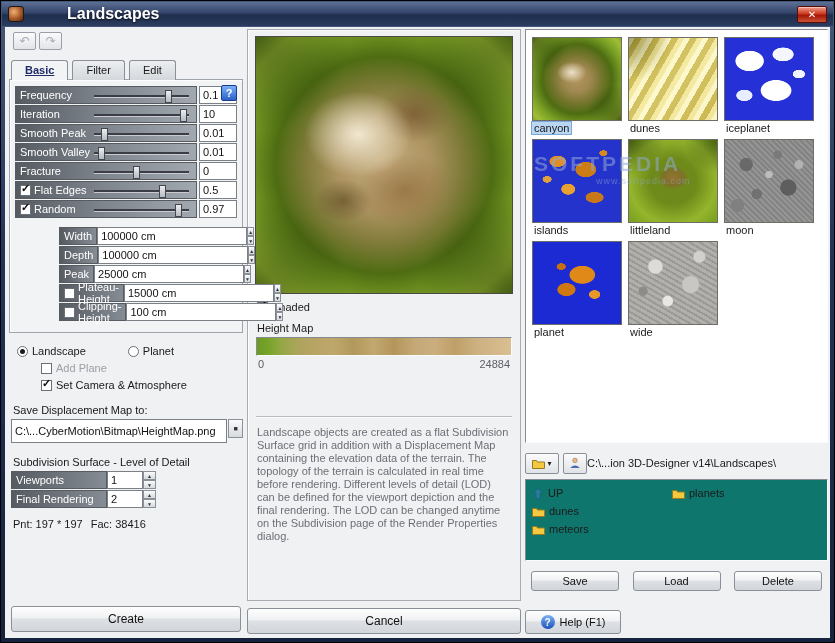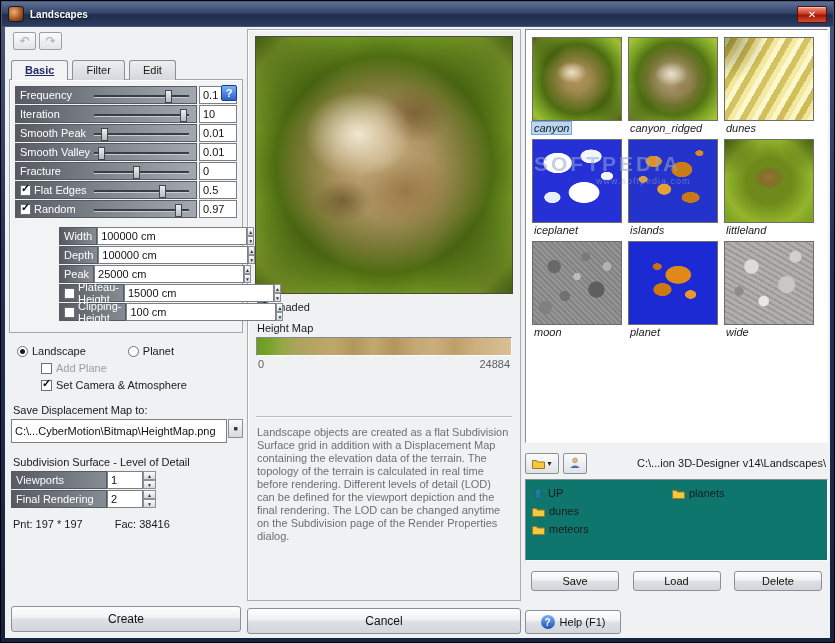--- a/index.html
+++ b/index.html
@@ -8,21 +8,21 @@
 
   .window { position:relative; width:835px; height:643px; border:1px solid #000;
     background: linear-gradient(#44597e, #22335a 40%, #16233e); overflow:hidden; }
 
   
   .titlebar { position:absolute; top:1px; left:1px; right:1px; height:24px;
     background: linear-gradient(#5d7094, #33436a 46%, #1f2e4d 54%, #2b3c60);
     display:flex; align-items:center; padding:0 6px; }
   .app-icon { width:16px; height:16px; border-radius:3px; border:1px solid #1a1a1a; margin-right:6px;
     background: radial-gradient(circle at 35% 35%, #f0b070, #a85828 55%, #4a2610); }
-  .title-text { color:#fff; font-weight:bold; font-size:10px; text-shadow:0 1px 2px rgba(0,0,0,.7); }
+  .title-text { color:#fff; font-weight:bold; font-size:16px; text-shadow:0 1px 2px rgba(0,0,0,.7);margin-left:37px; }
   .close-btn { position:absolute; right:6px; top:4px; width:30px; height:17px; border-radius:2px;
     border:1px solid #5a0c04; background: linear-gradient(#f0a090, #cc3a20 45%, #a51605 55%, #c85238);
     color:#fff; display:flex; align-items:center; justify-content:center; font-size:10px; cursor:pointer;
     box-shadow: inset 0 1px 0 rgba(255,255,255,.4); }
 
   
   .content { position:absolute; left:4px; right:4px; top:26px; bottom:4px; background:#f0f1f3; }
 
   .col { position:absolute; display:flex; flex-direction:column; }
   .left-col   { left:4px;  top:2px; width:234px; bottom:4px; }
@@ -97,21 +97,21 @@
   .savemap-row { display:flex; margin-left:2px; }
   .path-input { flex:1; height:24px; }
   .mini-btn { width:15px; height:19px; margin-left:1px; background:linear-gradient(#fafbfc,#d6dade);
     border:1px solid #8a9097; cursor:pointer; font-size:7px; color:#333; }
 
   .lrow { display:flex; width:150px; margin:0 0 1px 2px; }
   .llbl { width:96px; height:18px; border:1px solid #565b62; display:flex; align-items:center;
     background:linear-gradient(to right,#565b62,#868c94); color:#fff; padding:0 4px; }
   .lval { width:36px; height:18px; }
 
-  .status-row { margin:9px 0 0 4px; display:flex; gap:32px; }
+  .status-row { margin:9px 0 0 4px; display:flex; gap:8px; }
   .spacer { flex:1; }
   .create { margin:0 2px 2px 2px; }
 
   
   .center-panel { flex:1; border:1px solid #a8adb4; box-shadow: inset 1px 1px 0 #fdfdfd;
     background:#f0f1f3; padding:6px; margin-bottom:7px; }
   .preview { width:258px; height:258px; border:1px solid #4a4a42; margin:0 auto;
     background:
       radial-gradient(circle at 0% 0%, rgba(15,30,2,.55), transparent 26%),
       radial-gradient(circle at 100% 0%, rgba(15,30,2,.5), transparent 26%),
@@ -129,21 +129,21 @@
       #bfa76c 30%,#b2985c 38%,#c2a770 46%,#b4965c 54%,#c4a876 62%,#cbae7e 70%,#bf9f68 78%,
       #ccb080 86%,#d4b88a 94%,#d9bf92 100%); }
   .hm-range { display:flex; justify-content:space-between; margin:2px 4px 0; color:#5c6066; }
   .divider { height:2px; margin:46px 2px 0; border-top:1px solid #b9bdc3; border-bottom:1px solid #fbfbfc; }
   .desc { margin:8px 3px 0; color:#6b6f75; line-height:13px; }
 
   
   .thumb-area { height:414px; position:relative; padding:7px 6px; background:#fff;
     border:1px solid; border-color:#868b92 #fbfbfc #fbfbfc #868b92;
     display:grid; grid-template-columns:repeat(3,92px); grid-auto-rows:102px; column-gap:4px; row-gap:0; }
-  .thumb { width:92px;font-style:italic; }
+  .thumb { width:92px; }
   .timg { width:90px; height:84px; border:1px solid #6e6e66; cursor:pointer; }
   .tlabel { margin-top:1px; padding:0 2px; display:inline-block; max-width:90px; overflow:hidden; white-space:nowrap; }
   .tlabel.sel { background:#b9d6f2; outline:1px solid #7aa8d8; }
 
   .t-canyon { background:
     radial-gradient(circle at 0% 0%, rgba(12,24,0,.5), transparent 30%),
     radial-gradient(circle at 100% 100%, rgba(12,24,0,.5), transparent 30%),
     radial-gradient(ellipse 26% 20% at 44% 42%, rgba(240,230,205,.95), transparent 65%),
     radial-gradient(circle at 50% 50%, #b2965e 0%, #a08850 22%, #77762f 40%, #4e6c12 58%, #79a024 76%, #9fbe34 92%, #83a726 100%); }
   .t-canyon_ridged { background:
@@ -203,21 +203,21 @@
   .watermark { position:absolute; left:8px; top:122px; pointer-events:none; }
   .wm1 { font-size:21px; font-weight:bold; letter-spacing:3px; color:rgba(148,168,208,.55); }
   .wm2 { font-size:9px; letter-spacing:1px; color:rgba(148,168,208,.5); margin-left:62px; }
 
   .browser-bar { display:flex; align-items:center; height:22px; margin-top:9px; }
   .fold-btn { width:34px; height:21px; display:flex; align-items:center; justify-content:center; gap:2px;
     background:linear-gradient(#fbfbfc,#dfe2e6); border:1px solid #8a9097; border-radius:2px; cursor:pointer; }
   .drop { font-size:8px; color:#222; }
   .user-btn { width:24px; height:21px; margin-left:4px; display:flex; align-items:center; justify-content:center;
     background:linear-gradient(#fbfbfc,#dfe2e6); border:1px solid #8a9097; border-radius:2px; cursor:pointer; }
-  .path-text { flex:1; text-align:right; padding-right:2px; white-space:nowrap; overflow:hidden; }
+  .path-text { flex:1; text-align:left; padding-right:2px; white-space:nowrap; overflow:hidden; }
 
   .file-list { height:82px; margin-top:5px; padding:4px 6px; background:#0f766e;
     border:1px solid; border-color:#868b92 #fbfbfc #fbfbfc #868b92;
     display:grid; grid-template-rows:repeat(3,18px); grid-auto-flow:column; grid-auto-columns:140px; }
   .fitem { display:flex; align-items:center; gap:4px; cursor:pointer; }
 
   .slb-row { display:flex; justify-content:space-between; margin-top:10px; padding:0 6px; }
 
   .help-row { margin-top:auto; }
   .help-btn { width:96px; height:24px; gap:5px; }
@@ -460,24 +460,20 @@
       </div>
       <button class="btn big">Cancel</button>
     </div>
 
     <div class="col right-col">
 
       <div class="thumb-area">
         <div class="thumb">
           <div class="timg t-canyon"></div>
           <span class="tlabel sel">canyon</span>
-        </div>
-        <div class="thumb">
-          <div class="timg t-canyon_ridged"></div>
-          <span class="tlabel">canyon_ridged</span>
         </div>
         <div class="thumb">
           <div class="timg t-dunes"></div>
           <span class="tlabel">dunes</span>
         </div>
         <div class="thumb">
           <div class="timg t-iceplanet"></div>
           <span class="tlabel">iceplanet</span>
         </div>
         <div class="thumb">

